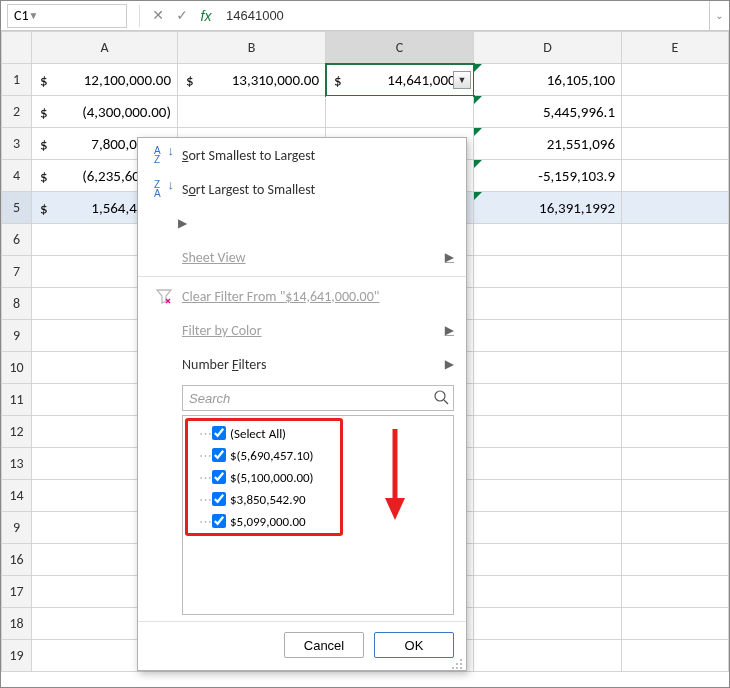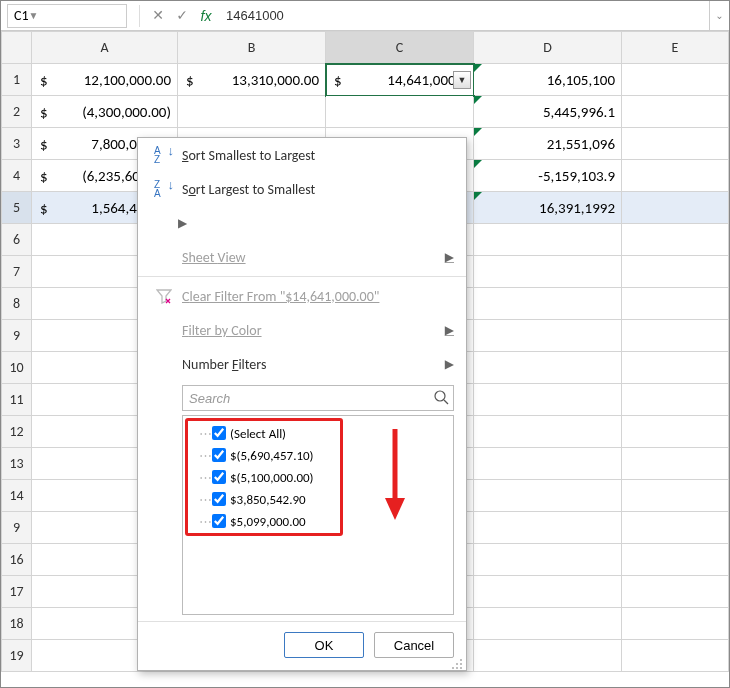--- a/index.html
+++ b/index.html
@@ -516,22 +516,22 @@
         </div>
 
     <div class="highlight-box" style="top:2px;left:2px;width:158px;height:118px;"></div>
     <svg class="red-arrow" style="top:8px;left:200px;width:30px;height:100px;">
       <line x1="12" y1="5" x2="12" y2="78" stroke="#e62020" stroke-width="5"></line>
       <polygon points="2,74 22,74 12,96" fill="#e62020"></polygon>
     </svg>
   </div>
 
   <div class="btn-row">
+    <button class="btn">Cancel</button>
     <button class="btn primary">OK</button>
-    <button class="btn">Cancel</button>
     <div class="resize-grip">
       <svg width="12" height="12">
             <circle cx="9" cy="3" r="1" fill="#aaa"></circle>
             <circle cx="5" cy="7" r="1" fill="#aaa"></circle>
             <circle cx="9" cy="7" r="1" fill="#aaa"></circle>
             <circle cx="1" cy="11" r="1" fill="#aaa"></circle>
             <circle cx="5" cy="11" r="1" fill="#aaa"></circle>
             <circle cx="9" cy="11" r="1" fill="#aaa"></circle>
           </svg>
     </div>

